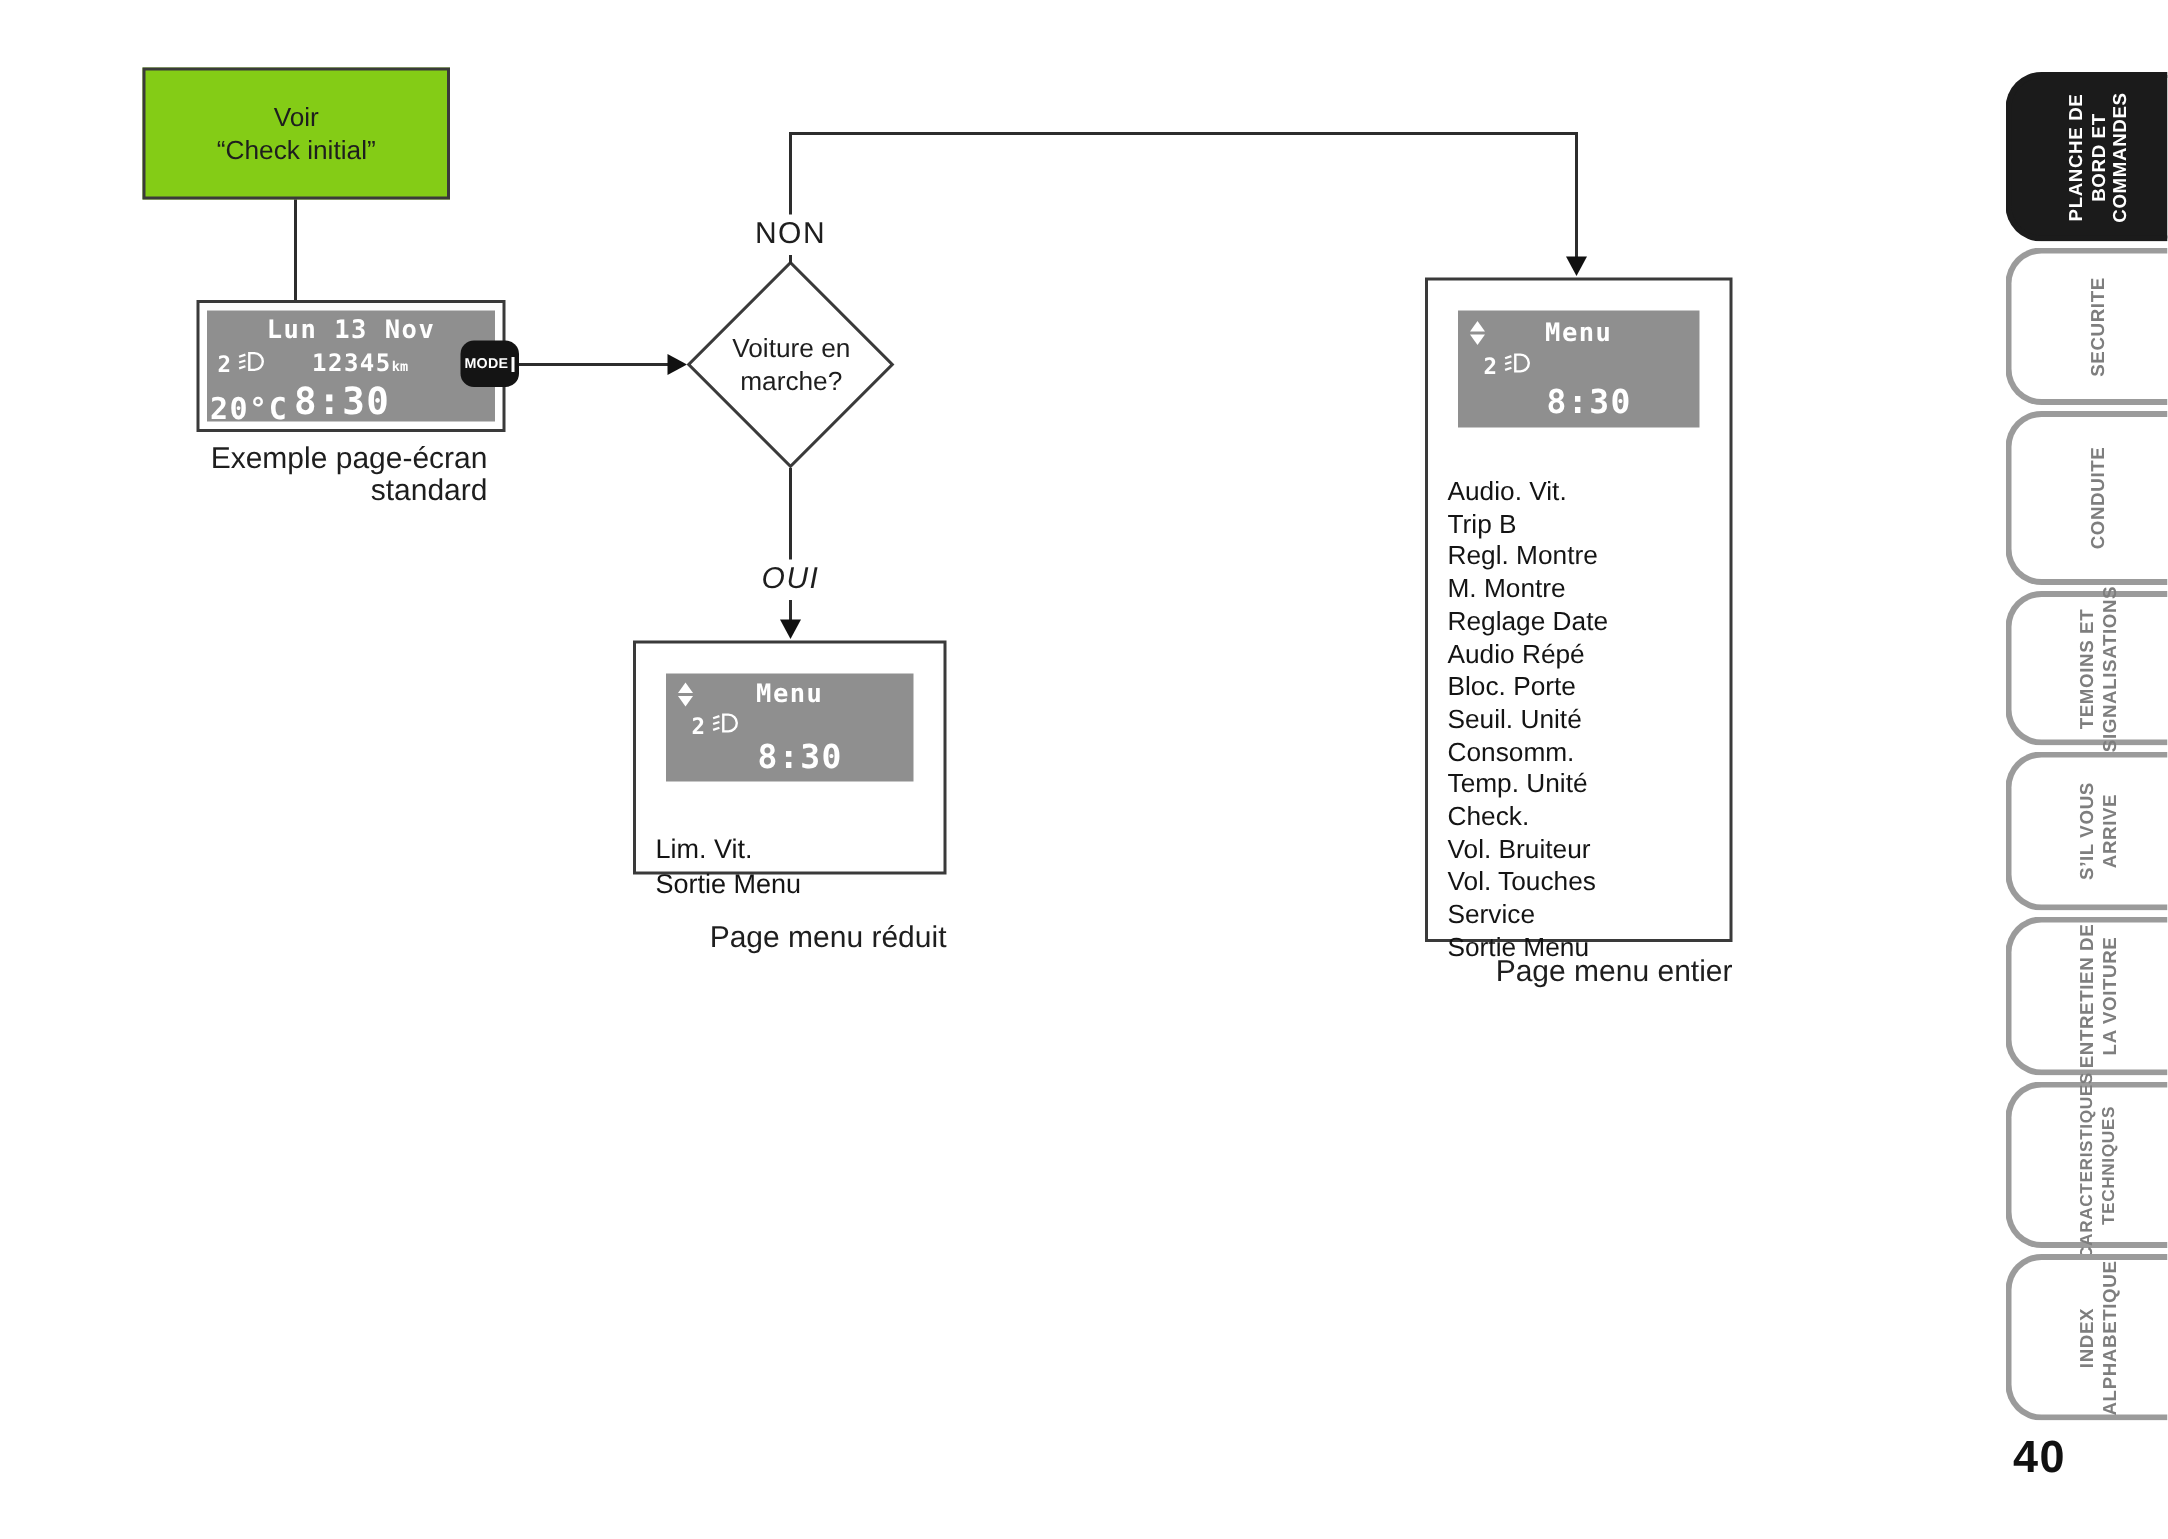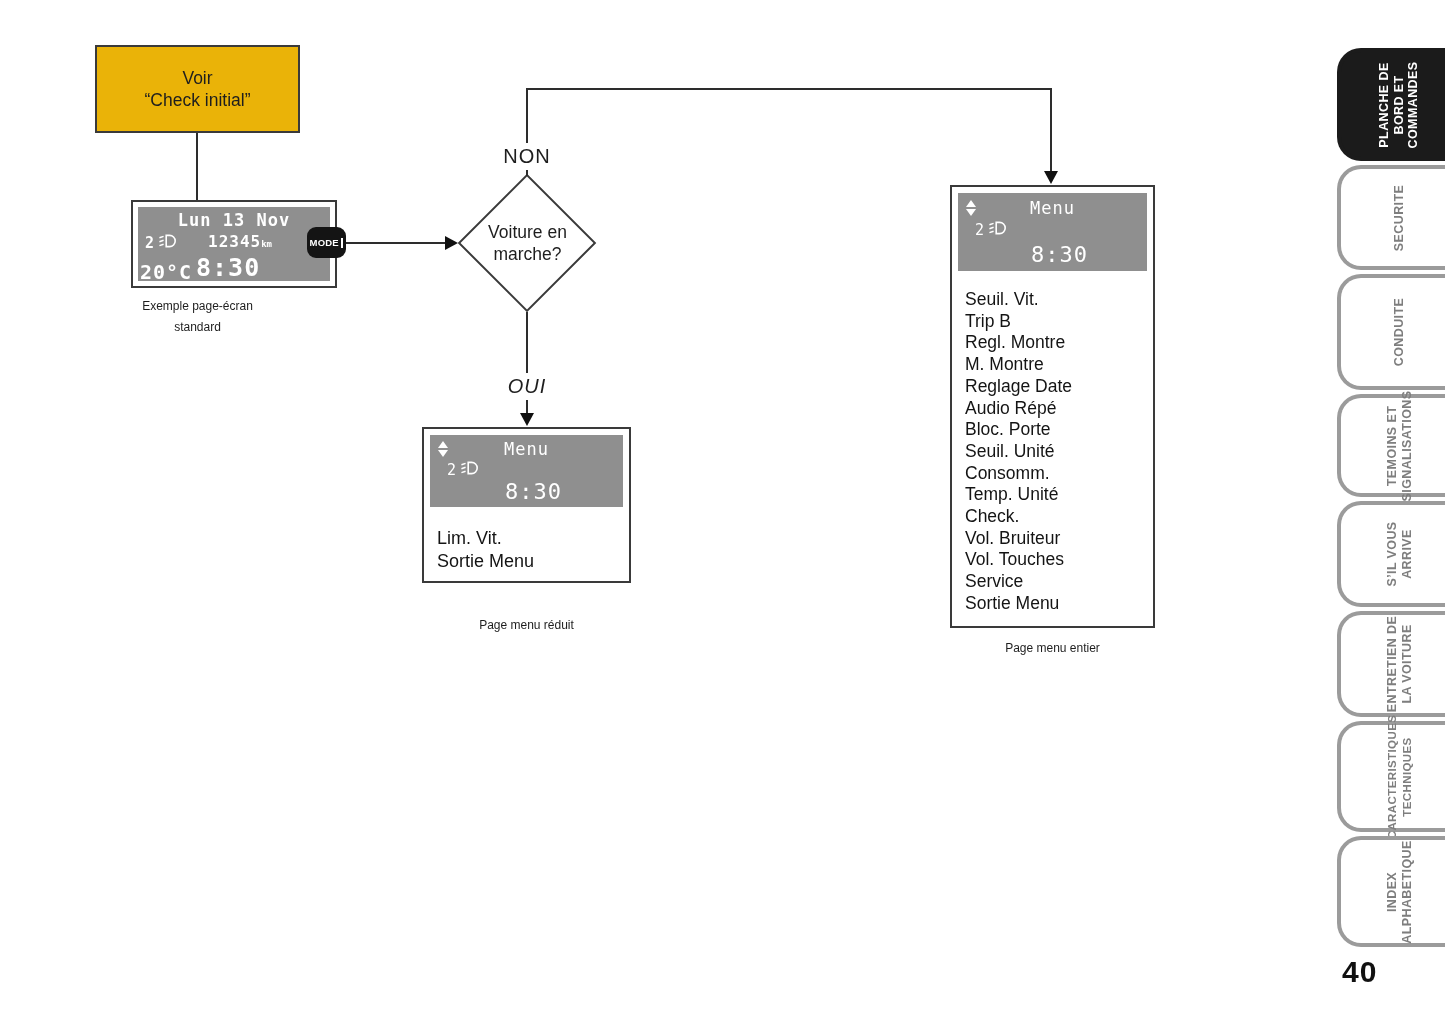--- a/index.html
+++ b/index.html
@@ -1,34 +1,34 @@
 <!DOCTYPE html>
 <html><head>
 <meta charset="utf-8">
 <style>
   * { margin:0; padding:0; box-sizing:border-box; }
   html,body { background:#ffffff; }
   body { font-family:"Liberation Sans", sans-serif; color:#1e1e1e; }
   #canvas { position:relative; width:1445px; height:1026px; background:#ffffff; overflow:hidden; }
 
   
-  .fc-box { position:absolute; background:#eab308; border:2px solid #3a3a3a; }
+  .fc-box { position:absolute; background:#84cc16; border:2px solid #3a3a3a; }
   .fc-line { position:absolute; background:#2d2d2d; }
   .arrow-right { position:absolute; width:0; height:0;
     border-top:7px solid transparent; border-bottom:7px solid transparent;
     border-left:13px solid #111; }
   .arrow-down { position:absolute; width:0; height:0;
     border-left:7px solid transparent; border-right:7px solid transparent;
     border-top:13px solid #111; }
 
   .voir-box { left:95px; top:45px; width:205px; height:88px;
     display:flex; flex-direction:column; align-items:center; justify-content:center;
     font-size:17.5px; line-height:22px; }
 
-  .caption { position:absolute; text-align:center; font-size:12px; line-height:21px; color:#1e1e1e; }
+  .caption { position:absolute; text-align:right; font-size:20px; line-height:21px; color:#1e1e1e; }
 
   
   .lcd-outer { position:absolute; background:#fff; border:2px solid #3a3a3a; padding:5px; }
   .lcd { position:relative; width:100%; height:100%; background:#8f8f8f; color:#ffffff;
     font-family:"DejaVu Sans Mono", monospace; font-weight:bold; }
   .dotmx { letter-spacing:1px; }
   .lcd-abs { position:absolute; }
   .lcd-center { left:0; right:0; text-align:center; }
   .km-sub { font-size:9px; letter-spacing:0; vertical-align:baseline; }
 
@@ -50,22 +50,22 @@
   .diamond { position:absolute; left:478px; top:194px; width:98px; height:98px;
     background:#fff; border:2px solid #3a3a3a; transform:rotate(45deg); }
   .decision-text { position:absolute; left:455px; top:221px; width:145px; text-align:center;
     font-size:17.5px; line-height:22px; }
 
   .branch-label { position:absolute; width:64px; text-align:center; background:#fff;
     font-size:20px; letter-spacing:1px; color:#1e1e1e; padding:2px 0;margin-top:24px; }
 
   
   .menu-box { position:absolute; background:#fff; border:2px solid #3a3a3a; }
-  .menu-lcd { margin:6px; background:#8f8f8f; position:relative; color:#fff;
-    font-family:"DejaVu Sans Mono", monospace; font-weight:normal; }
+  .menu-lcd { margin:20px; background:#8f8f8f; position:relative; color:#fff;
+    font-family:"DejaVu Sans Mono", monospace; font-weight:bold; }
   .menu-list { color:#141414; }
   .menu-list div { white-space:nowrap; }
 
   
   .tab { position:absolute; left:1337px; width:120px; background:#fff;
     border:4px solid #9b9b9b; border-right:none; border-radius:24px 0 0 24px; }
   .tab.active { background:#1b1b1b; border-color:#1b1b1b; }
   .tab-text { position:absolute; top:50%; left:50%;
     transform:translate(-50%,-50%) rotate(-90deg);
     display:flex; flex-direction:column; align-items:center; justify-content:center;
@@ -180,21 +180,21 @@
             <path d="M9.2 2.4 h3.4 a5.4 5.4 0 0 1 0 11.2 h-3.4 z" fill="none" stroke="#fff" stroke-width="1.6"></path>
             <line x1="6.6" y1="3.4" x2="2.4" y2="4.8" stroke="#fff" stroke-width="1.5"></line>
             <line x1="6.6" y1="7.3" x2="2.4" y2="8.7" stroke="#fff" stroke-width="1.5"></line>
             <line x1="6.6" y1="11.2" x2="2.4" y2="12.6" stroke="#fff" stroke-width="1.5"></line>
           </svg>
         </span>
       </div>
       <div class="lcd-abs lcd-center dotmx" style="top:49px; font-size:22px; padding-left:14px;">8:30</div>
     </div>
     <div class="menu-list" style="padding:12px 0 0 13px; font-size:17.5px; line-height:21.7px;">
-      <div>Seuil. Vit.</div>
+      <div>Audio. Vit.</div>
       <div>Trip B</div>
       <div>Regl. Montre</div>
       <div>M. Montre</div>
       <div>Reglage Date</div>
       <div>Audio Répé</div>
       <div>Bloc. Porte</div>
       <div>Seuil. Unité</div>
       <div>Consomm.</div>
       <div>Temp. Unité</div>
       <div>Check.</div>

